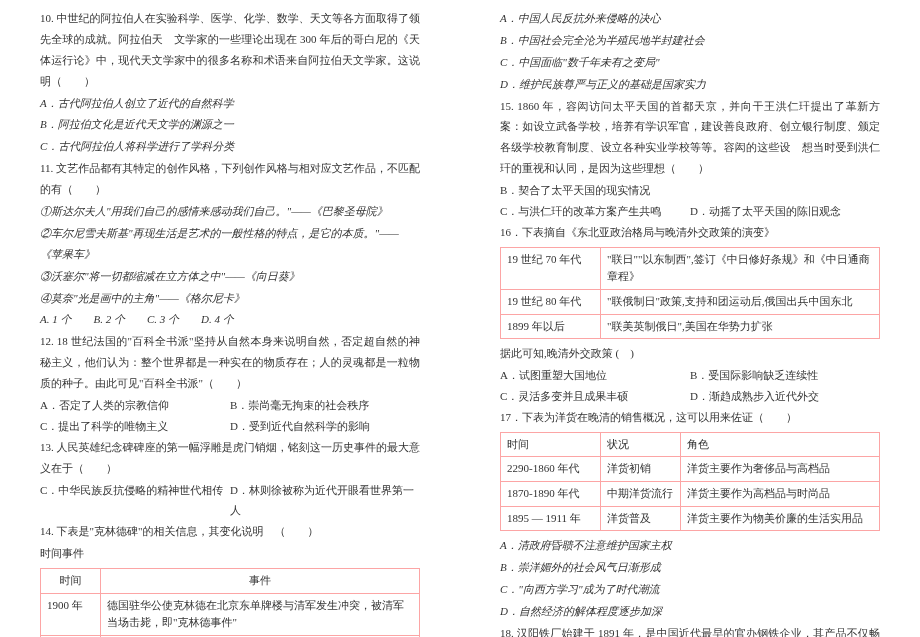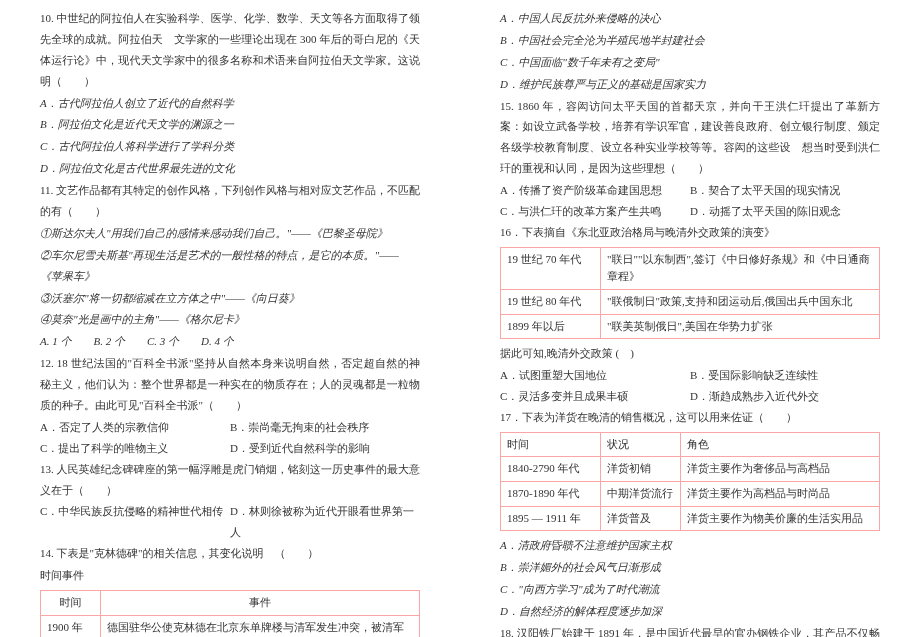--- a/index.html
+++ b/index.html
@@ -50,21 +50,20 @@
     }
   </style>
 </head>
 <body>
 
 <div class="column">
   <div class="para">10. 中世纪的阿拉伯人在实验科学、医学、化学、数学、天文等各方面取得了领先全球的成就。阿拉伯天　文学家的一些理论出现在 300 年后的哥白尼的《天体运行论》中，现代天文学家中的很多名称和术语来自阿拉伯天文学家。这说明（　　）</div>
   <div class="choice-line">A．古代阿拉伯人创立了近代的自然科学</div>
   <div class="choice-line">B．阿拉伯文化是近代天文学的渊源之一</div>
   <div class="choice-line">C．古代阿拉伯人将科学进行了学科分类</div>
-  <div class="choice-line">D．阿拉伯文化是古代世界最先进的文化</div>
 
   <div class="para">11. 文艺作品都有其特定的创作风格，下列创作风格与相对应文艺作品，不匹配的有（　　）</div>
   <div class="choice-line">①斯达尔夫人"用我们自己的感情来感动我们自己。"——《巴黎圣母院》</div>
   <div class="choice-line">②车尔尼雪夫斯基"再现生活是艺术的一般性格的特点，是它的本质。"——《苹果车》</div>
   <div class="choice-line">③沃塞尔"将一切都缩减在立方体之中"——《向日葵》</div>
   <div class="choice-line">④莫奈"光是画中的主角"——《格尔尼卡》</div>
   <div class="choice-line">A. 1 个　　B. 2 个　　C. 3 个　　D. 4 个</div>
 
   <div class="para">12. 18 世纪法国的"百科全书派"坚持从自然本身来说明自然，否定超自然的神秘主义，他们认为：整个世界都是一种实在的物质存在；人的灵魂都是一粒物质的种子。由此可见"百科全书派"（　　）</div>
   <div class="choice-row">
@@ -104,21 +103,20 @@
 </div>
 
 <div class="column">
   <div class="choice-line">A．中国人民反抗外来侵略的决心</div>
   <div class="choice-line">B．中国社会完全沦为半殖民地半封建社会</div>
   <div class="choice-line">C．中国面临"数千年未有之变局"</div>
   <div class="choice-line">D．维护民族尊严与正义的基础是国家实力</div>
 
   <div class="para">15. 1860 年，容闳访问太平天国的首都天京，并向干王洪仁玕提出了革新方案：如设立武备学校，培养有学识军官，建设善良政府、创立银行制度、颁定各级学校教育制度、设立各种实业学校等等。容闳的这些设　想当时受到洪仁玕的重视和认同，是因为这些理想（　　）</div>
   <div class="choice-row">
-    <div class="choice-half">A．传播了资产阶级革命建国思想</div>
     <div class="choice-half">B．契合了太平天国的现实情况</div>
   </div>
   <div class="choice-row">
     <div class="choice-half">C．与洪仁玕的改革方案产生共鸣</div>
     <div class="choice-half">D．动摇了太平天国的陈旧观念</div>
   </div>
 
   <div class="para">16．下表摘自《东北亚政治格局与晚清外交政策的演变》</div>
   <table>
     <tbody>
@@ -148,21 +146,21 @@
 
   <div class="para">17．下表为洋货在晚清的销售概况，这可以用来佐证（　　）</div>
   <table>
     <tbody>
         <tr>
       <td style="width:100px">时间</td>
       <td style="width:80px">状况</td>
       <td>角色</td>
     </tr>
     <tr>
-      <td>1840-2790 年代</td>
+      <td>2290-1860 年代</td>
       <td>洋货初销</td>
       <td>洋货主要作为奢侈品与高档品</td>
     </tr>
     <tr>
       <td>1870-1890 年代</td>
       <td>中期洋货流行</td>
       <td>洋货主要作为高档品与时尚品</td>
     </tr>
     <tr>
       <td>1895 — 1911 年</td>

